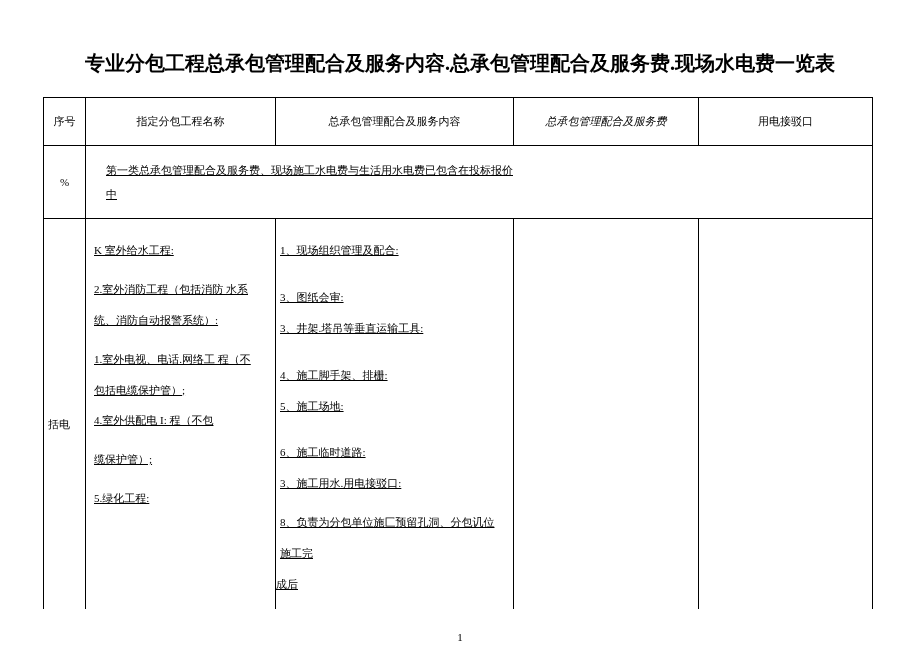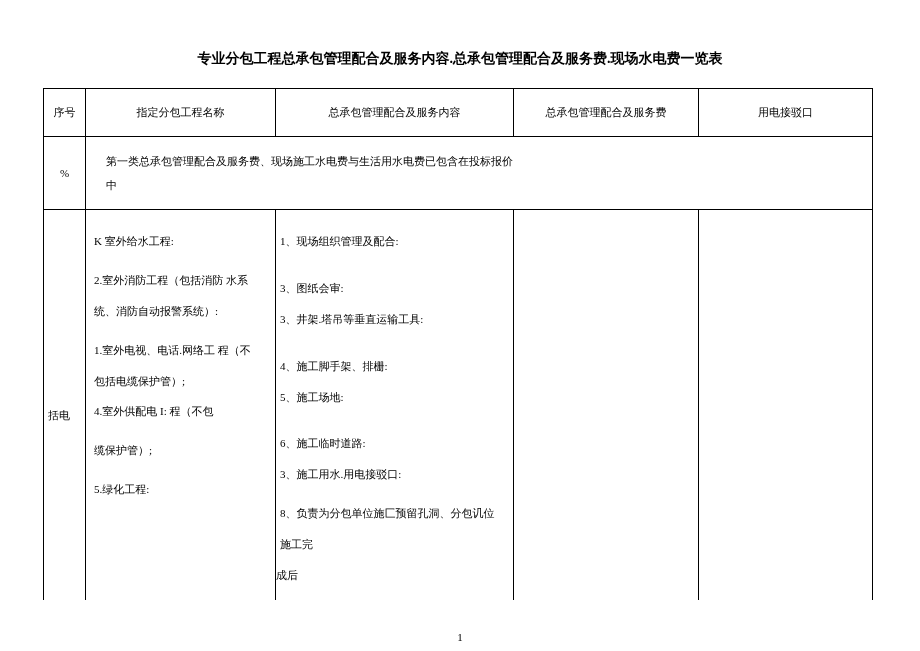--- a/index.html
+++ b/index.html
@@ -10,21 +10,21 @@
     body {
       font-family: "SimSun", "宋体", serif;
       background: #ffffff;
       width: 920px;
       height: 651px;
       position: relative;
       color: #000;
     }
     .title {
       text-align: center;
-      font-size: 14px;
+      font-size: 20px;
       font-weight: bold;
       padding-top: 50px;
       padding-bottom: 20px;
     }
     .table {
       margin: 0 43px;
       border-collapse: collapse;
       width: calc(100% - 90px);
       font-size: 11px;
     }
@@ -34,21 +34,21 @@
     }
     .table th {
       font-weight: normal;
       text-align: center;
       padding: 10px 4px;
       height: 48px;
     }
     .col1 { width: 42px; }
     .col2 { width: 190px; }
     .col3 { width: 238px; }
-    .col4 { width: 185px; }
+    .col4 { width: 185px; font-style: italic; }
     .col5 { width: auto; }
     .merged-row td.indent-cell {
       text-align: left;
       padding: 12px 8px 12px 20px;
       line-height: 2.2;
     }
     .merged-row td.pct {
       text-align: center;
     }
     .data-row td {
@@ -71,20 +71,21 @@
     .page-num {
       position: absolute;
       bottom: 8px;
       left: 0;
       right: 0;
       text-align: center;
       font-size: 11px;
     }
     .line-item {
       display: block;
+      text-decoration: underline;
     }
     .sp {
       display: block;
       height: 8px;
     }
   </style>
 </head>
 <body>
 
 <div class="title">专业分包工程总承包管理配合及服务内容.总承包管理配合及服务费.现场水电费一览表</div>

